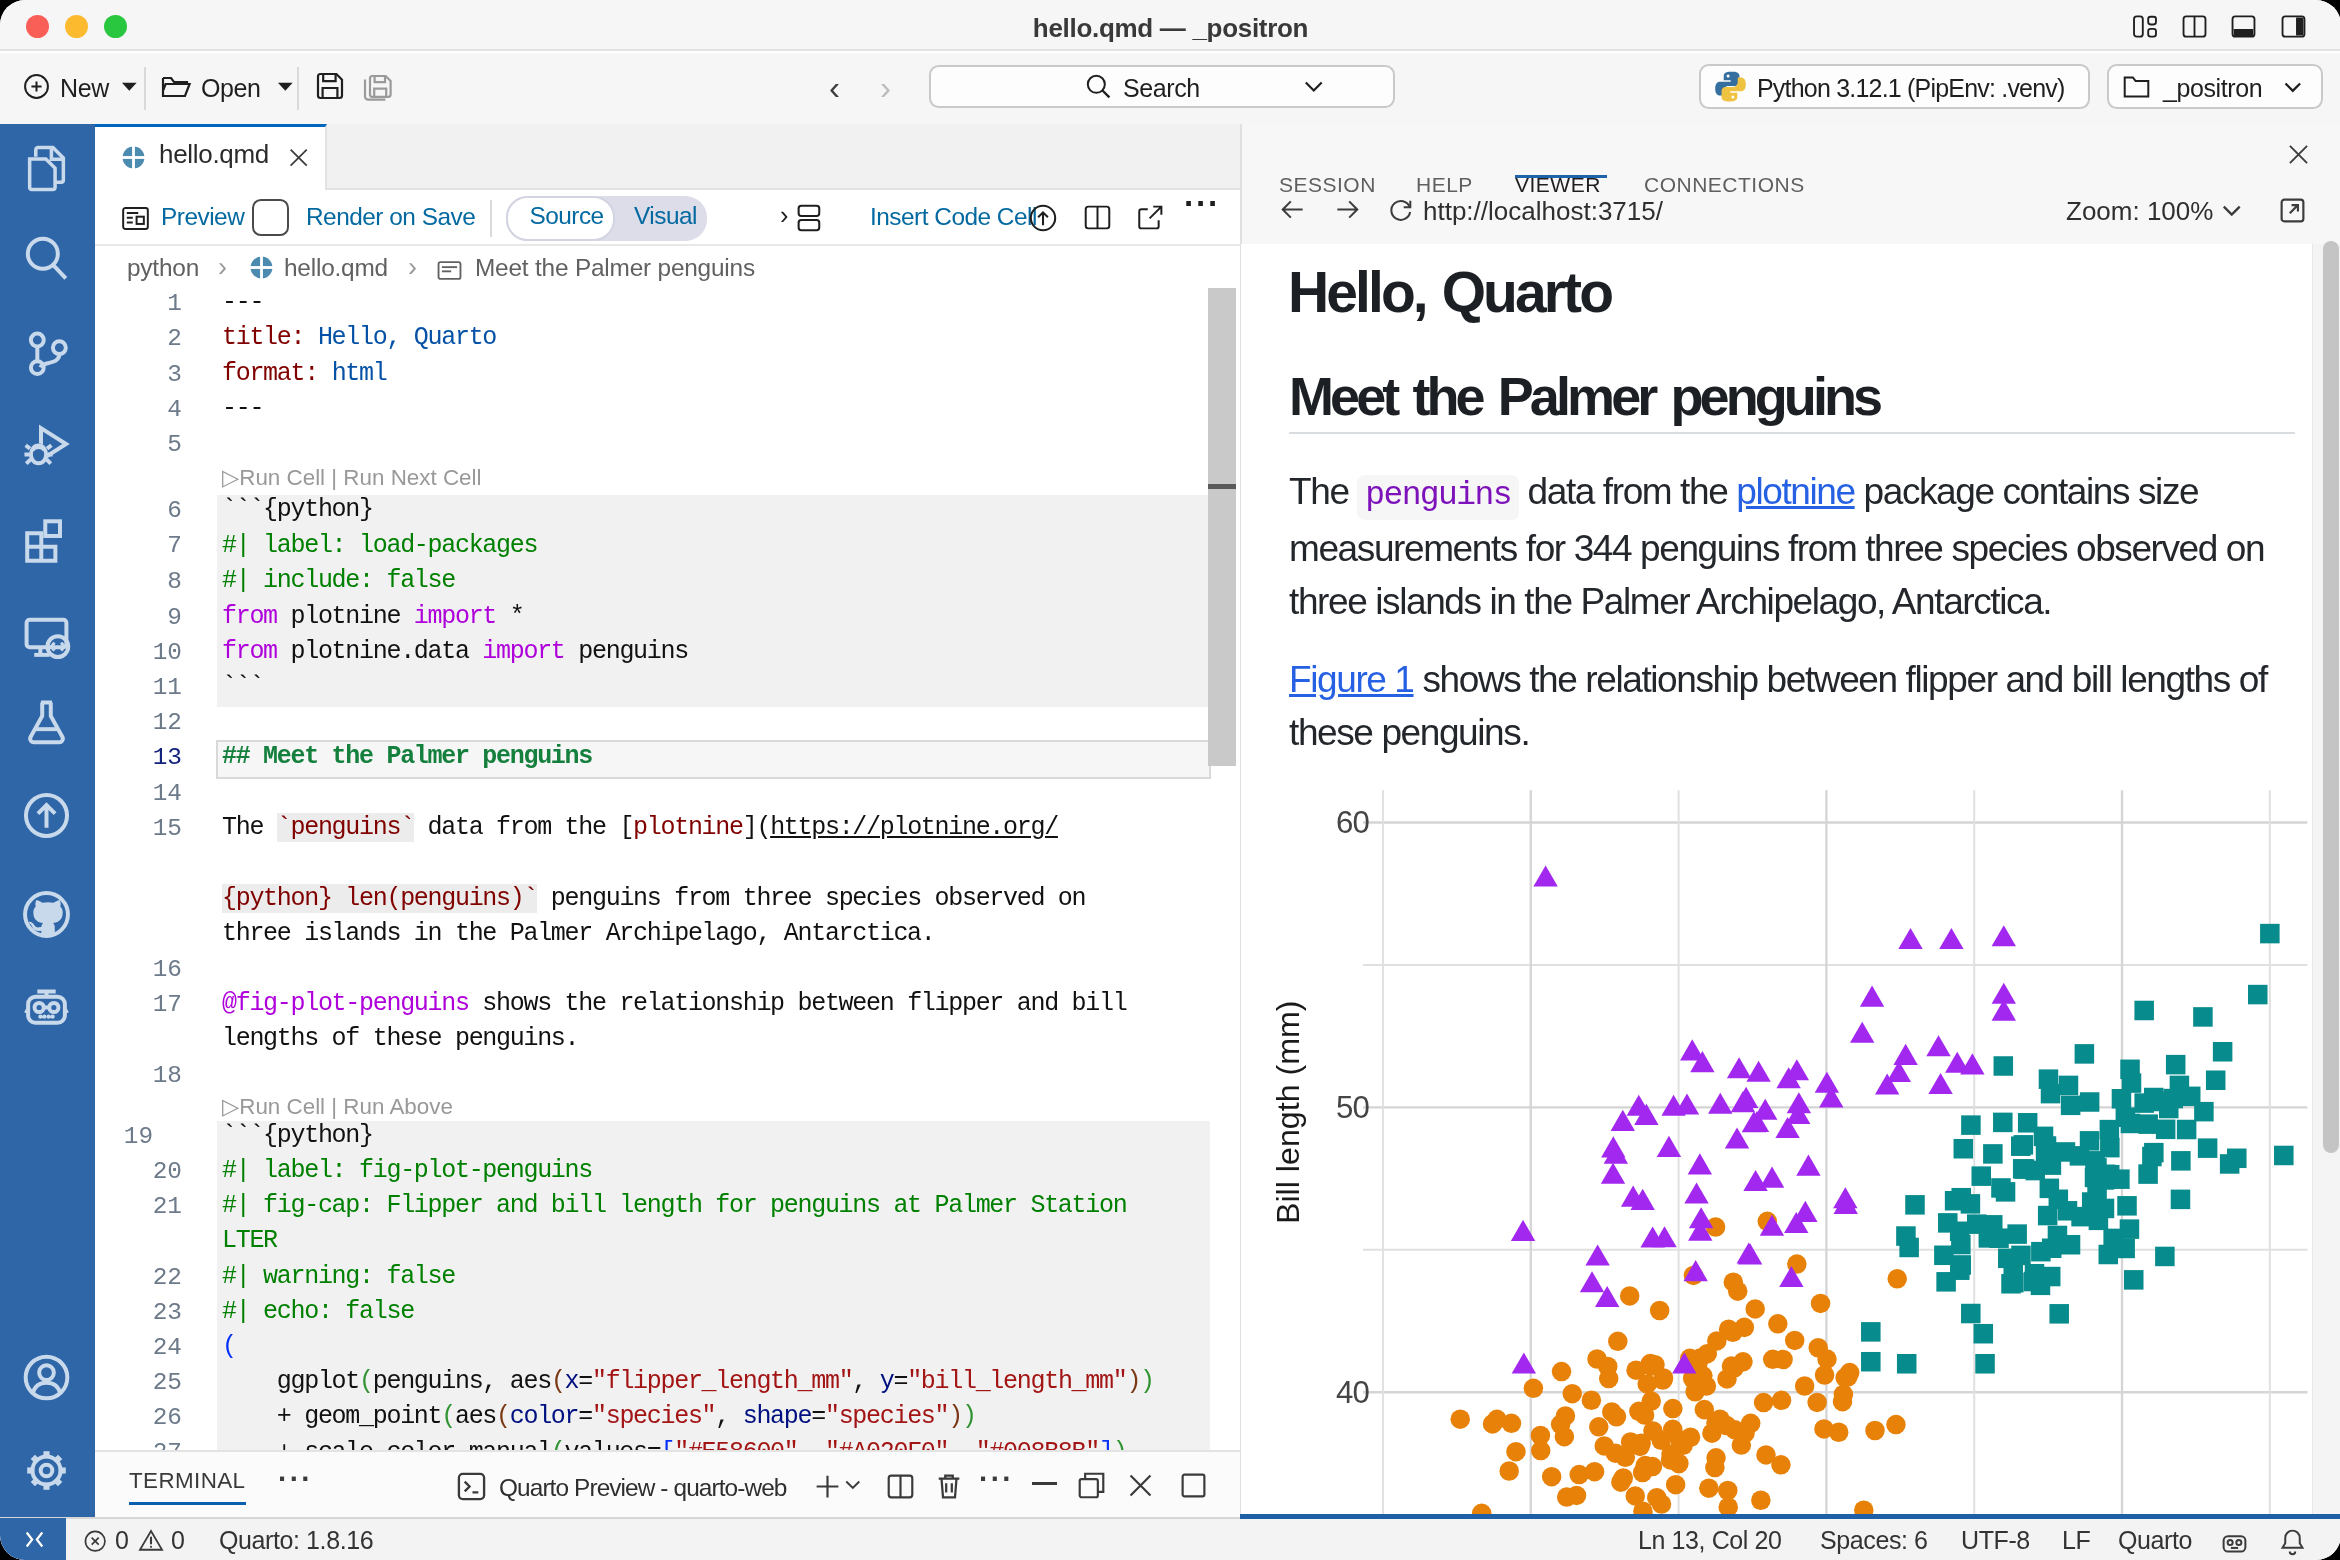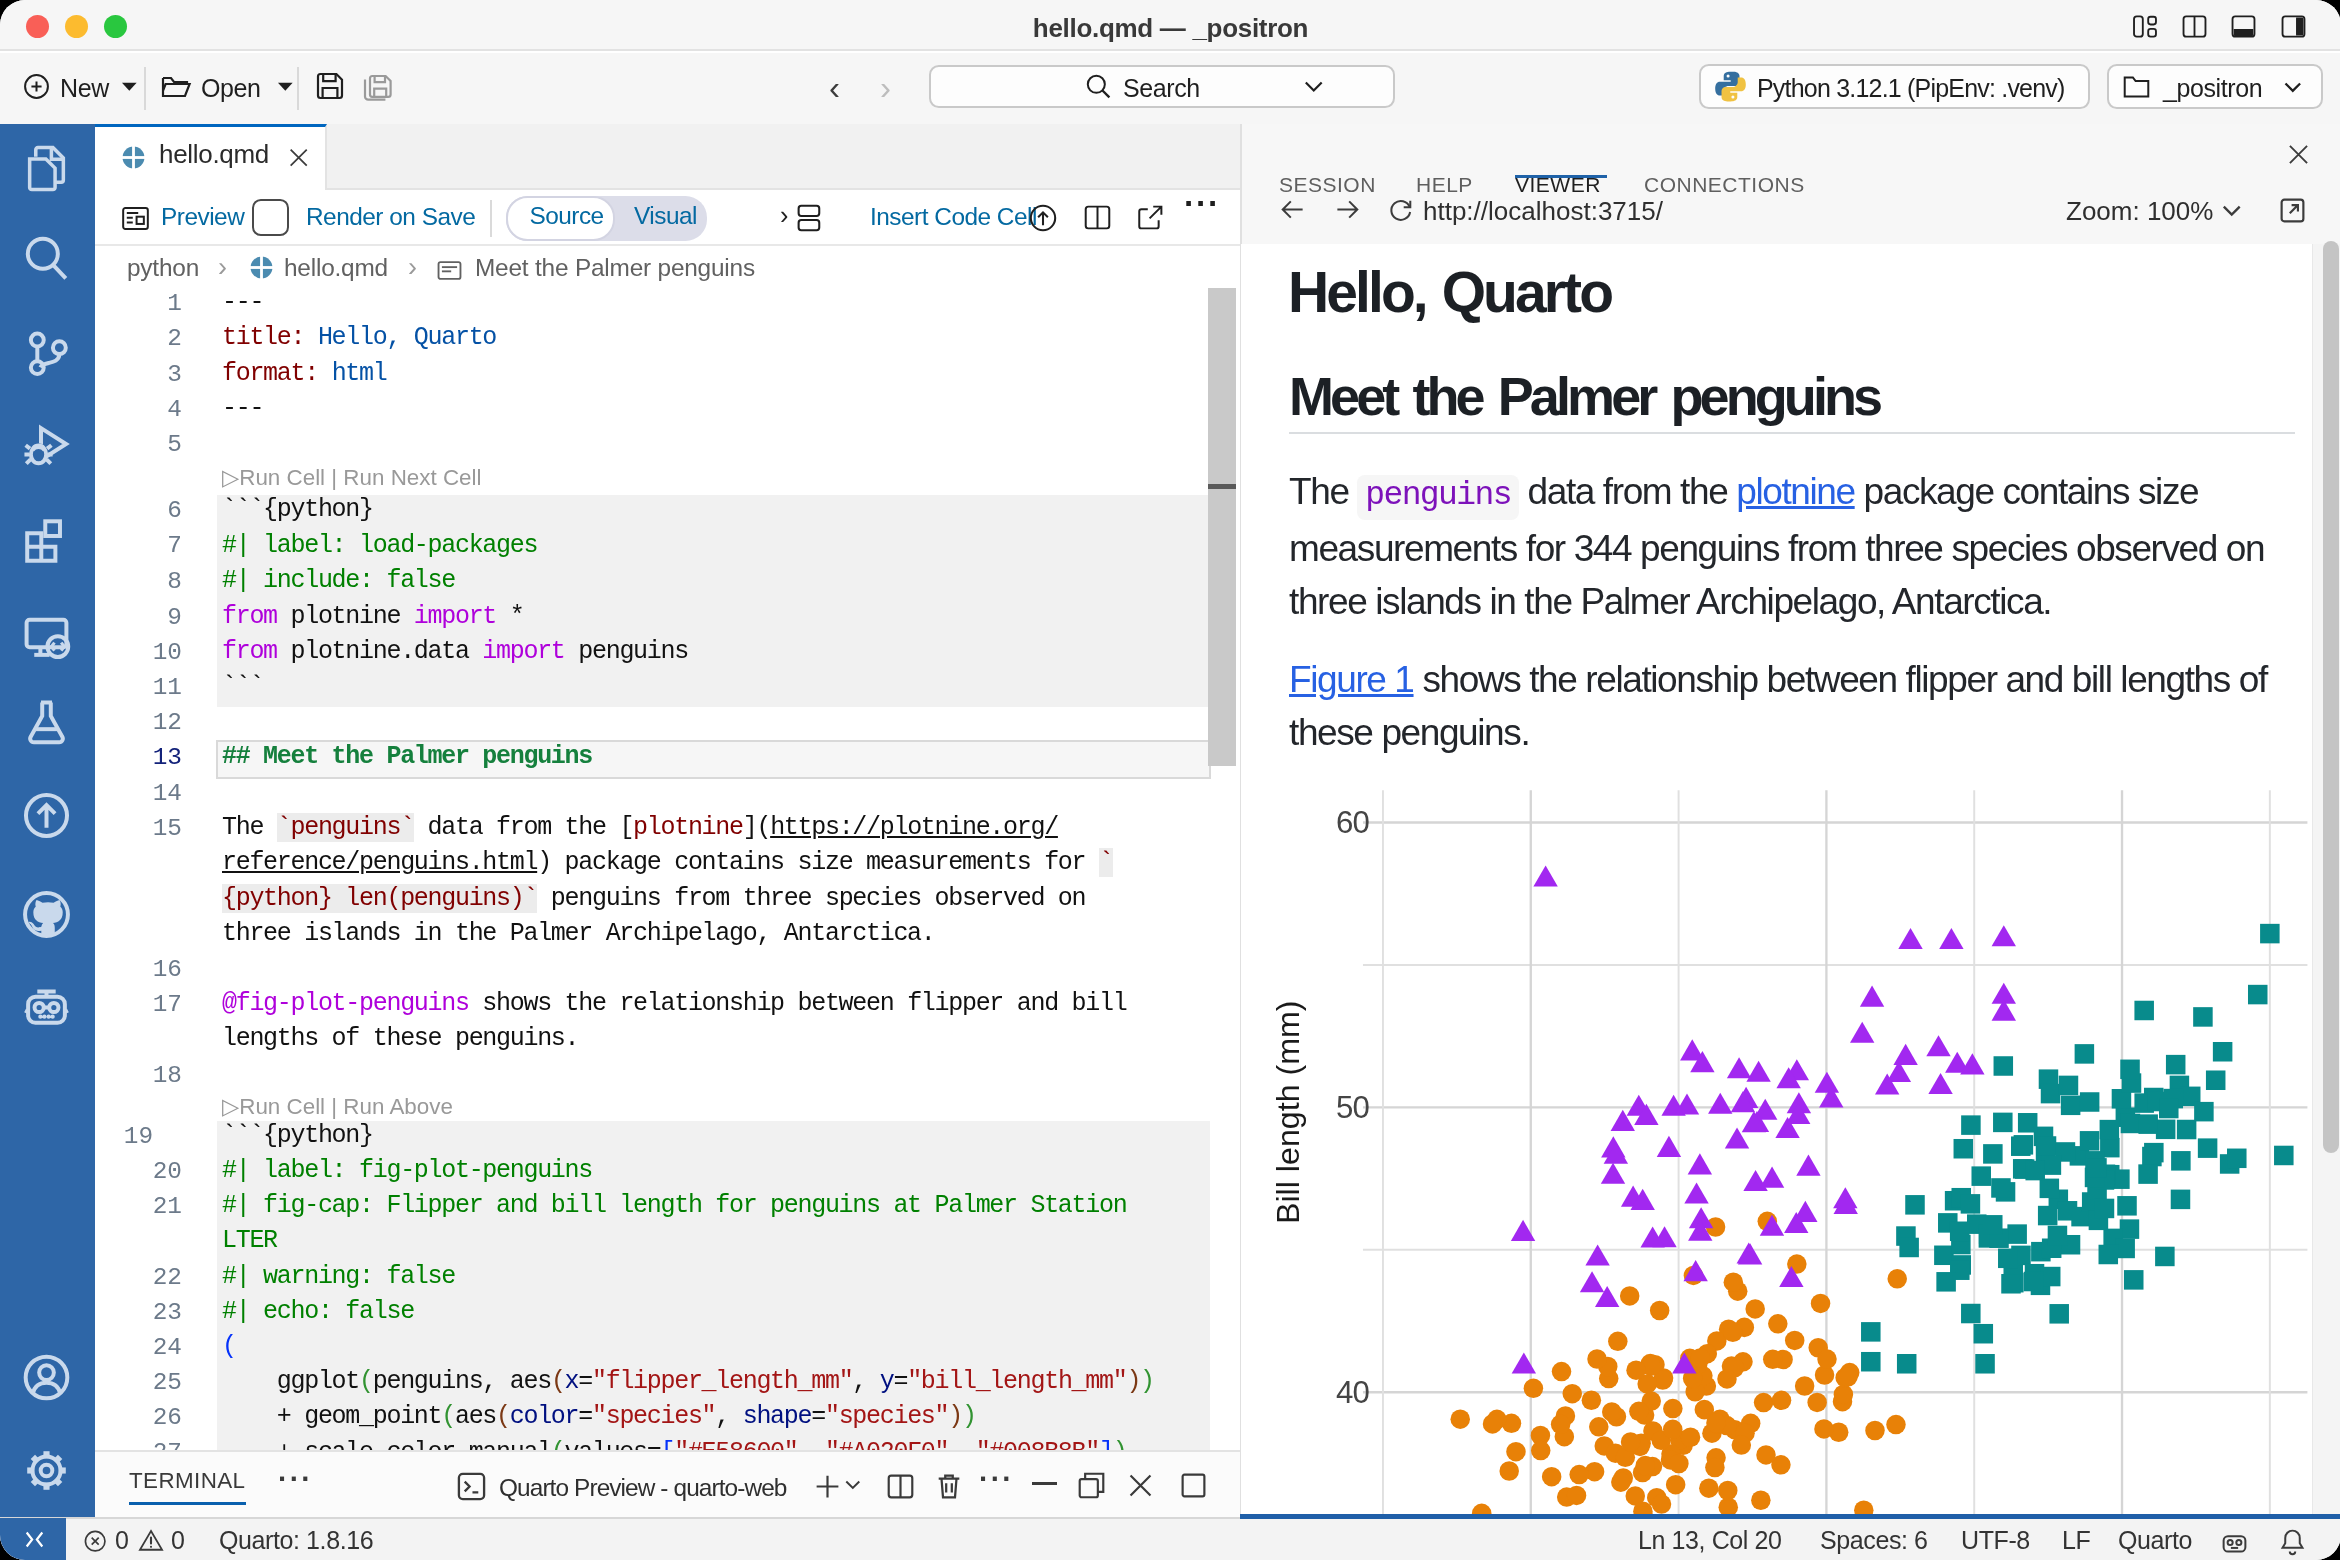--- a/index.html
+++ b/index.html
@@ -291,21 +291,20 @@
     <div class="gut" style="top:639px;">10</div>
     <div class="cl" style="top:637px;"><span class="pu">from</span> plotnine.data <span class="pu">import</span> penguins</div>
     <div class="gut" style="top:674px;">11</div>
     <div class="cl" style="top:672px;">```</div>
     <div class="gut" style="top:709px;">12</div>
     <div class="gut" style="top:744px;color:#13227a;">13</div>
     <div class="cl" style="top:742px;"><span class="mrb">## Meet the Palmer penguins</span></div>
     <div class="gut" style="top:780px;">14</div>
     <div class="gut" style="top:815px;">15</div>
     <div class="cl" style="top:813px;">The <span class="icd">`penguins`</span> data from the [<span class="mr">plotnine</span>](<span class="un">https://plotnine.org/</span></div>
-    <div class="cl" style="top:848px;"><span class="un">reference/penguins.html</span>) package contains size measurements for <span class="icd">`</span></div>
     <div class="cl" style="top:884px;"><span class="icd">{python} len(penguins)`</span> penguins from three species observed on</div>
     <div class="cl" style="top:919px;">three islands in the Palmer Archipelago, Antarctica.</div>
     <div class="gut" style="top:956px;">16</div>
     <div class="gut" style="top:991px;">17</div>
     <div class="cl" style="top:989px;"><span class="pu">@fig-plot-penguins</span> shows the relationship between flipper and bill</div>
     <div class="cl" style="top:1024px;">lengths of these penguins.</div>
     <div class="gut" style="top:1062px;">18</div>
     <div class="lens" style="top:1093px;">▷Run Cell | Run Above</div>
     <div class="gut" style="top:1123px;text-align:center;">19</div>
     <div class="cl" style="top:1121px;">```{python}</div>

